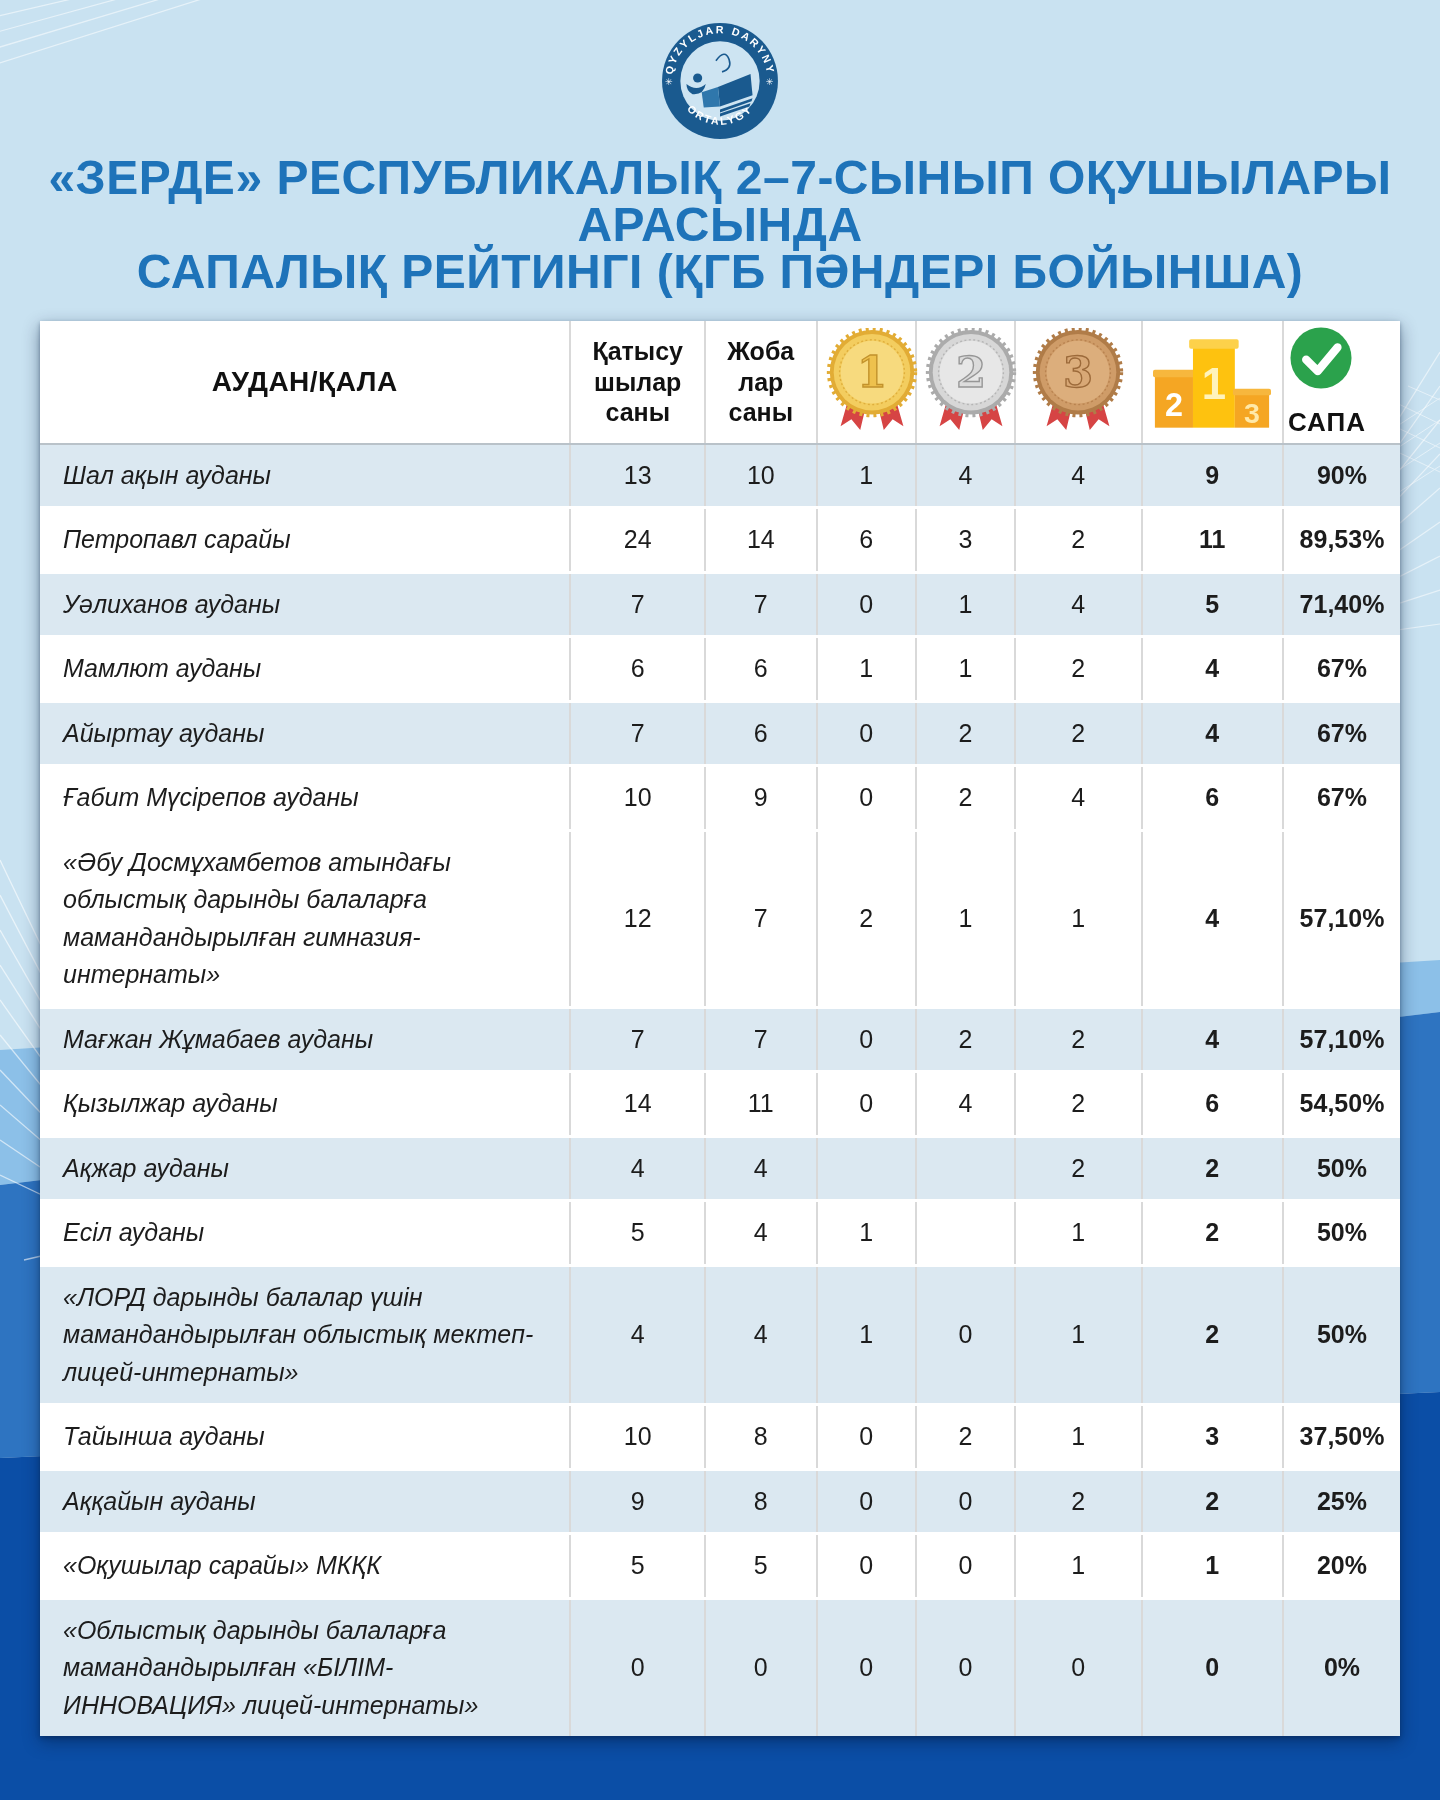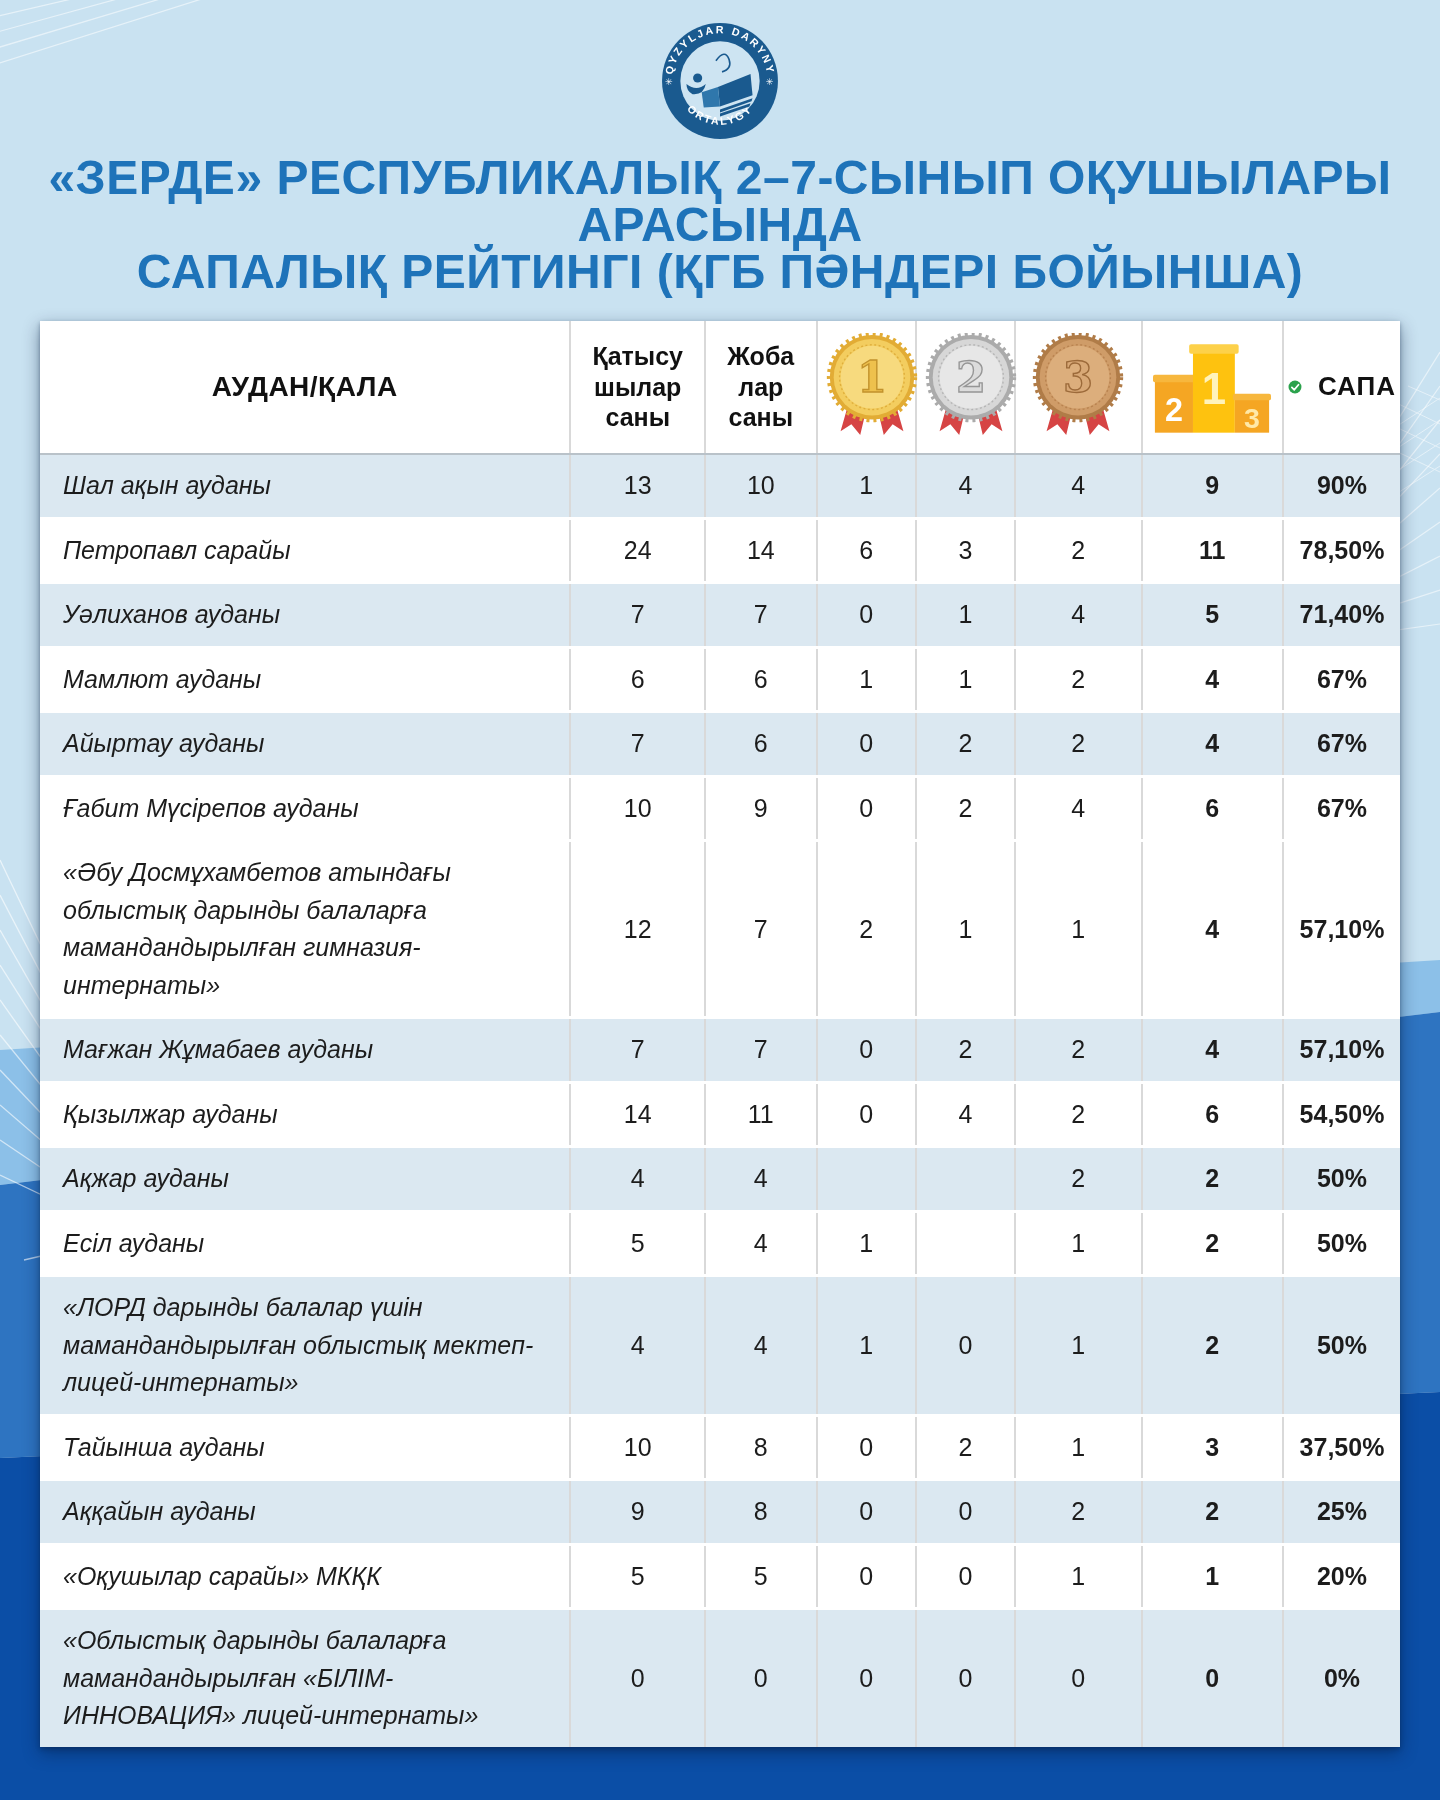--- a/index.html
+++ b/index.html
@@ -10,32 +10,32 @@
   .logo-wrap{display:flex;justify-content:center;padding-top:20px;}
   .logo{width:122px;height:122px;display:block;}
   .title{margin-top:12px;text-align:center;color:#1e73b9;font-weight:800;
          font-size:48px;line-height:47px;letter-spacing:.5px;}
   .table-wrap{margin:26px 40px 0 40px;background:#ffffff;
               box-shadow:0 6px 16px rgba(5,25,60,.45),0 2px 4px rgba(5,25,60,.35);}
   table{width:100%;border-collapse:collapse;table-layout:fixed;}
   col.c-region{width:39%;} col.c-part{width:9.9%;} col.c-proj{width:8.2%;}
   col.c-gold{width:7.3%;} col.c-silver{width:7.3%;} col.c-bronze{width:9.3%;}
   col.c-podium{width:10.4%;} col.c-sapa{width:8.6%;}
-  thead th{background:#ffffff;border-bottom:2px solid #b9c2c9;padding:12px 4px;
+  thead th{background:#ffffff;border-bottom:2px solid #b9c2c9;padding:4px 4px;
            font-size:25px;line-height:1.22;font-weight:700;color:#111;vertical-align:middle;}
   thead th + th, tbody td + td{border-left:2px solid #d9d9d9;}
   th.region-h{font-size:28px;letter-spacing:.5px;}
   tbody td{padding:12px 8px;font-size:25px;color:#1c1c1c;text-align:center;vertical-align:middle;}
   tbody tr + tr td{border-top:3px solid #ffffff;}
   tbody tr.alt td{background:#dbe8f1;}
   td.name{font-style:italic;text-align:left;padding-left:23px;line-height:1.5;font-size:25px;}
   td.total,td.pct{font-weight:700;}
   .medal{width:100px;height:108px;display:block;margin:0 auto;}
   .podium-ic{width:118px;height:94px;display:block;margin:0 auto;}
-  .sapa-h{display:flex;flex-direction:row;align-items:center;gap:16px;}
+  .sapa-h{display:flex;flex-direction:column;align-items:flex-start;gap:16px;}
   .check-ic{width:66px;height:66px;display:block;}
   .sapa-label{font-size:26px;font-weight:700;letter-spacing:1px;}
   .medal-num{font-family:"DejaVu Serif",serif;font-weight:700;}
   .pod-num{font-family:"Liberation Sans",sans-serif;font-weight:800;}
 </style>
 </head>
 <body>
 
 <div class="page">
 
@@ -215,21 +215,21 @@
               <td class="pct">90%</td>
             </tr>
             <tr>
               <td class="name">Петропавл сарайы</td>
               <td class="num">24</td>
               <td class="num">14</td>
               <td class="num">6</td>
               <td class="num">3</td>
               <td class="num">2</td>
               <td class="total">11</td>
-              <td class="pct">78,50%</td>
+              <td class="pct">89,53%</td>
             </tr>
             <tr class="alt">
               <td class="name">Уәлиханов ауданы</td>
               <td class="num">7</td>
               <td class="num">7</td>
               <td class="num">0</td>
               <td class="num">1</td>
               <td class="num">4</td>
               <td class="total">5</td>
               <td class="pct">71,40%</td>

